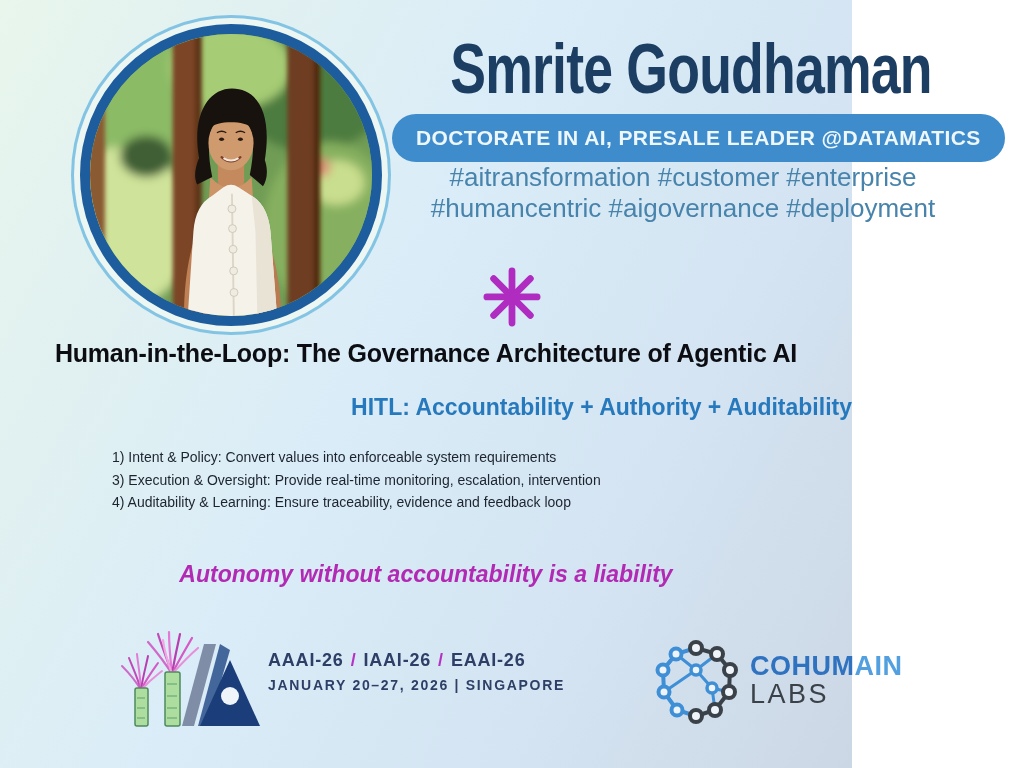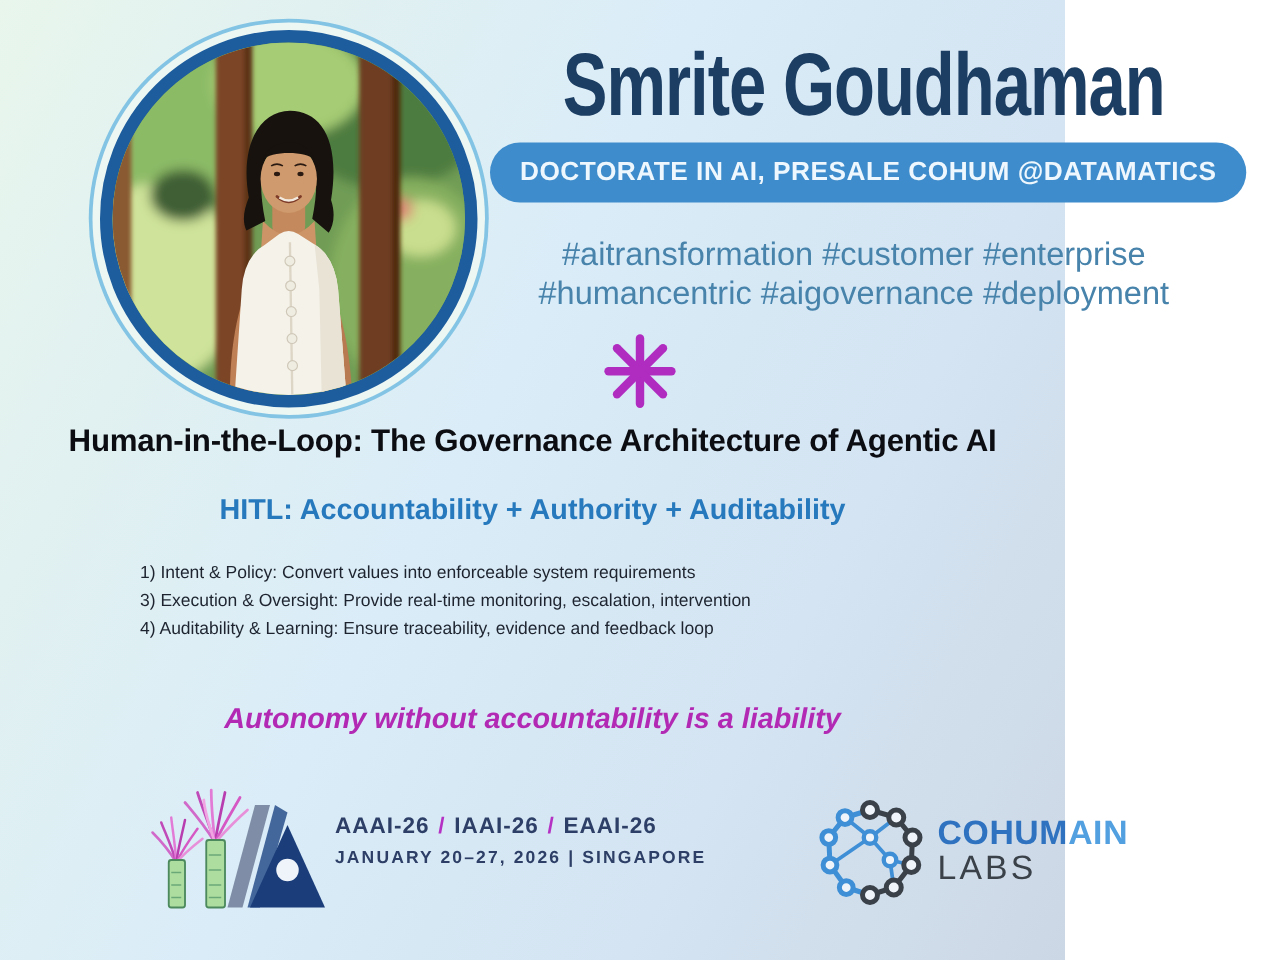--- a/index.html
+++ b/index.html
@@ -31,33 +31,33 @@
     white-space:nowrap; letter-spacing:-1px;
     transform:scale(0.80,1.06); transform-origin:50% 50%;
   }
   .badge {
     display:inline-block; margin-top:10px;
     background:#3e8ccb; color:#eef7fd;
     font-size:21px; font-weight:700; letter-spacing:0.4px;
     padding:12px 24px; border-radius:27px; white-space:nowrap;
   }
   .hashtags {
-    margin-top:26px; color:#4783ab; font-size:26px; line-height:1.18; font-weight:400;
+    margin-top:0; color:#4783ab; font-size:26px; line-height:1.18; font-weight:400;
   }
 
   
   .asterisk { position:absolute; left:483px; top:267px; width:58px; height:60px; }
 
   
   .talk-title {
     position:absolute; top:339px; left:0; width:100%; text-align:center;
     font-size:25px; font-weight:700; color:#0c0d12; letter-spacing:-0.2px;
   }
   .talk-sub {
-    position:absolute; top:394px; left:0; width:100%; text-align:center;
+    position:absolute; top:394px; left:0; width:100%; text-align:right;
     font-size:23px; font-weight:700; color:#2779bd;
   }
   .points {
     position:absolute; top:446px; left:112px; width:880px;
     font-size:14px; line-height:22.5px; color:#1d242f;
   }
   .quote {
     position:absolute; top:559px; left:0; width:100%; text-align:center;
     font-size:23px; font-weight:700; font-style:italic; color:#b229b4; line-height:1.32;
   }
@@ -146,21 +146,21 @@
         <circle cx="152.2" cy="229" r="4.2" fill="#efece2" stroke="#cfc8b8" stroke-width="1"></circle>
         <circle cx="152.8" cy="252" r="4.2" fill="#efece2" stroke="#cfc8b8" stroke-width="1"></circle>
         <circle cx="153.2" cy="275" r="4.2" fill="#efece2" stroke="#cfc8b8" stroke-width="1"></circle>
       </g>
     </svg>
   </div>
 
   <div class="header-col">
     <div class="name">Smrite Goudhaman</div>
     <div>
-      <span class="badge">DOCTORATE IN AI, PRESALE COHUM @DATAMATICS</span>
+      <span class="badge">DOCTORATE IN AI, PRESALE LEADER @DATAMATICS</span>
     </div>
     <div class="hashtags">
       <div>#aitransformation #customer #enterprise</div>
       <div>#humancentric #aigovernance #deployment</div>
     </div>
   </div>
 
   <div class="asterisk">
     <svg viewBox="0 0 60 62">
       <g stroke="#b02cc0" stroke-width="7" stroke-linecap="round">

